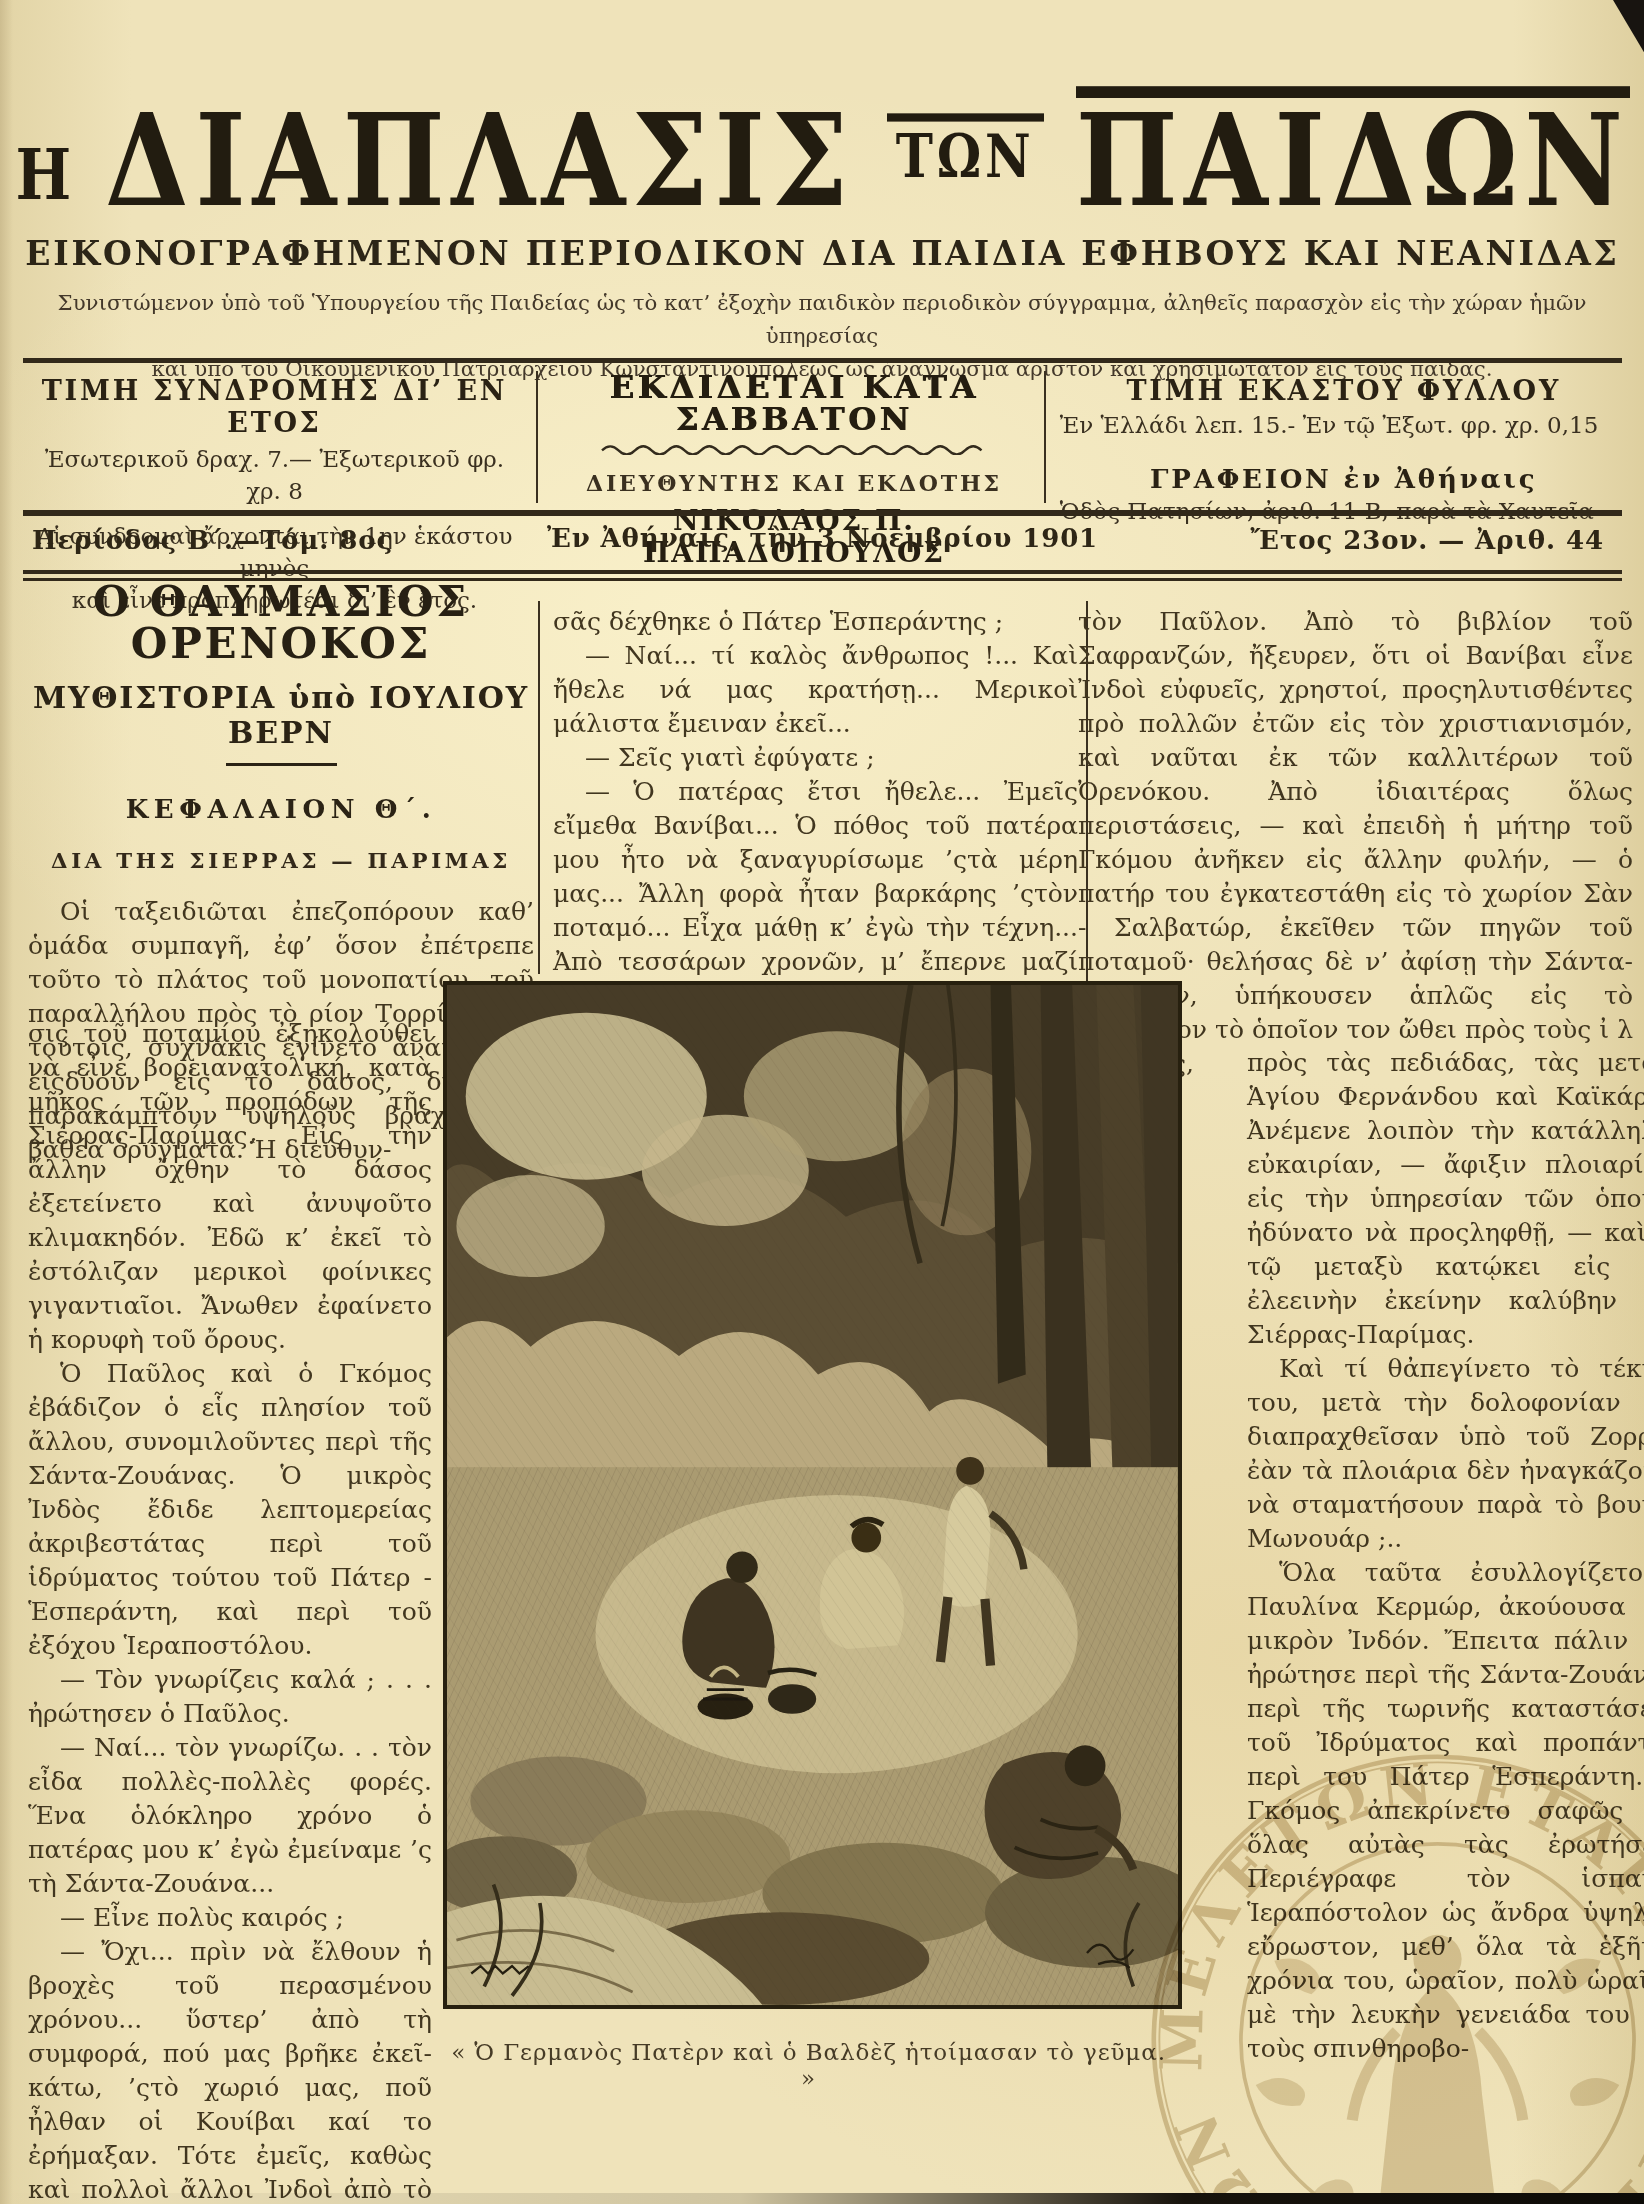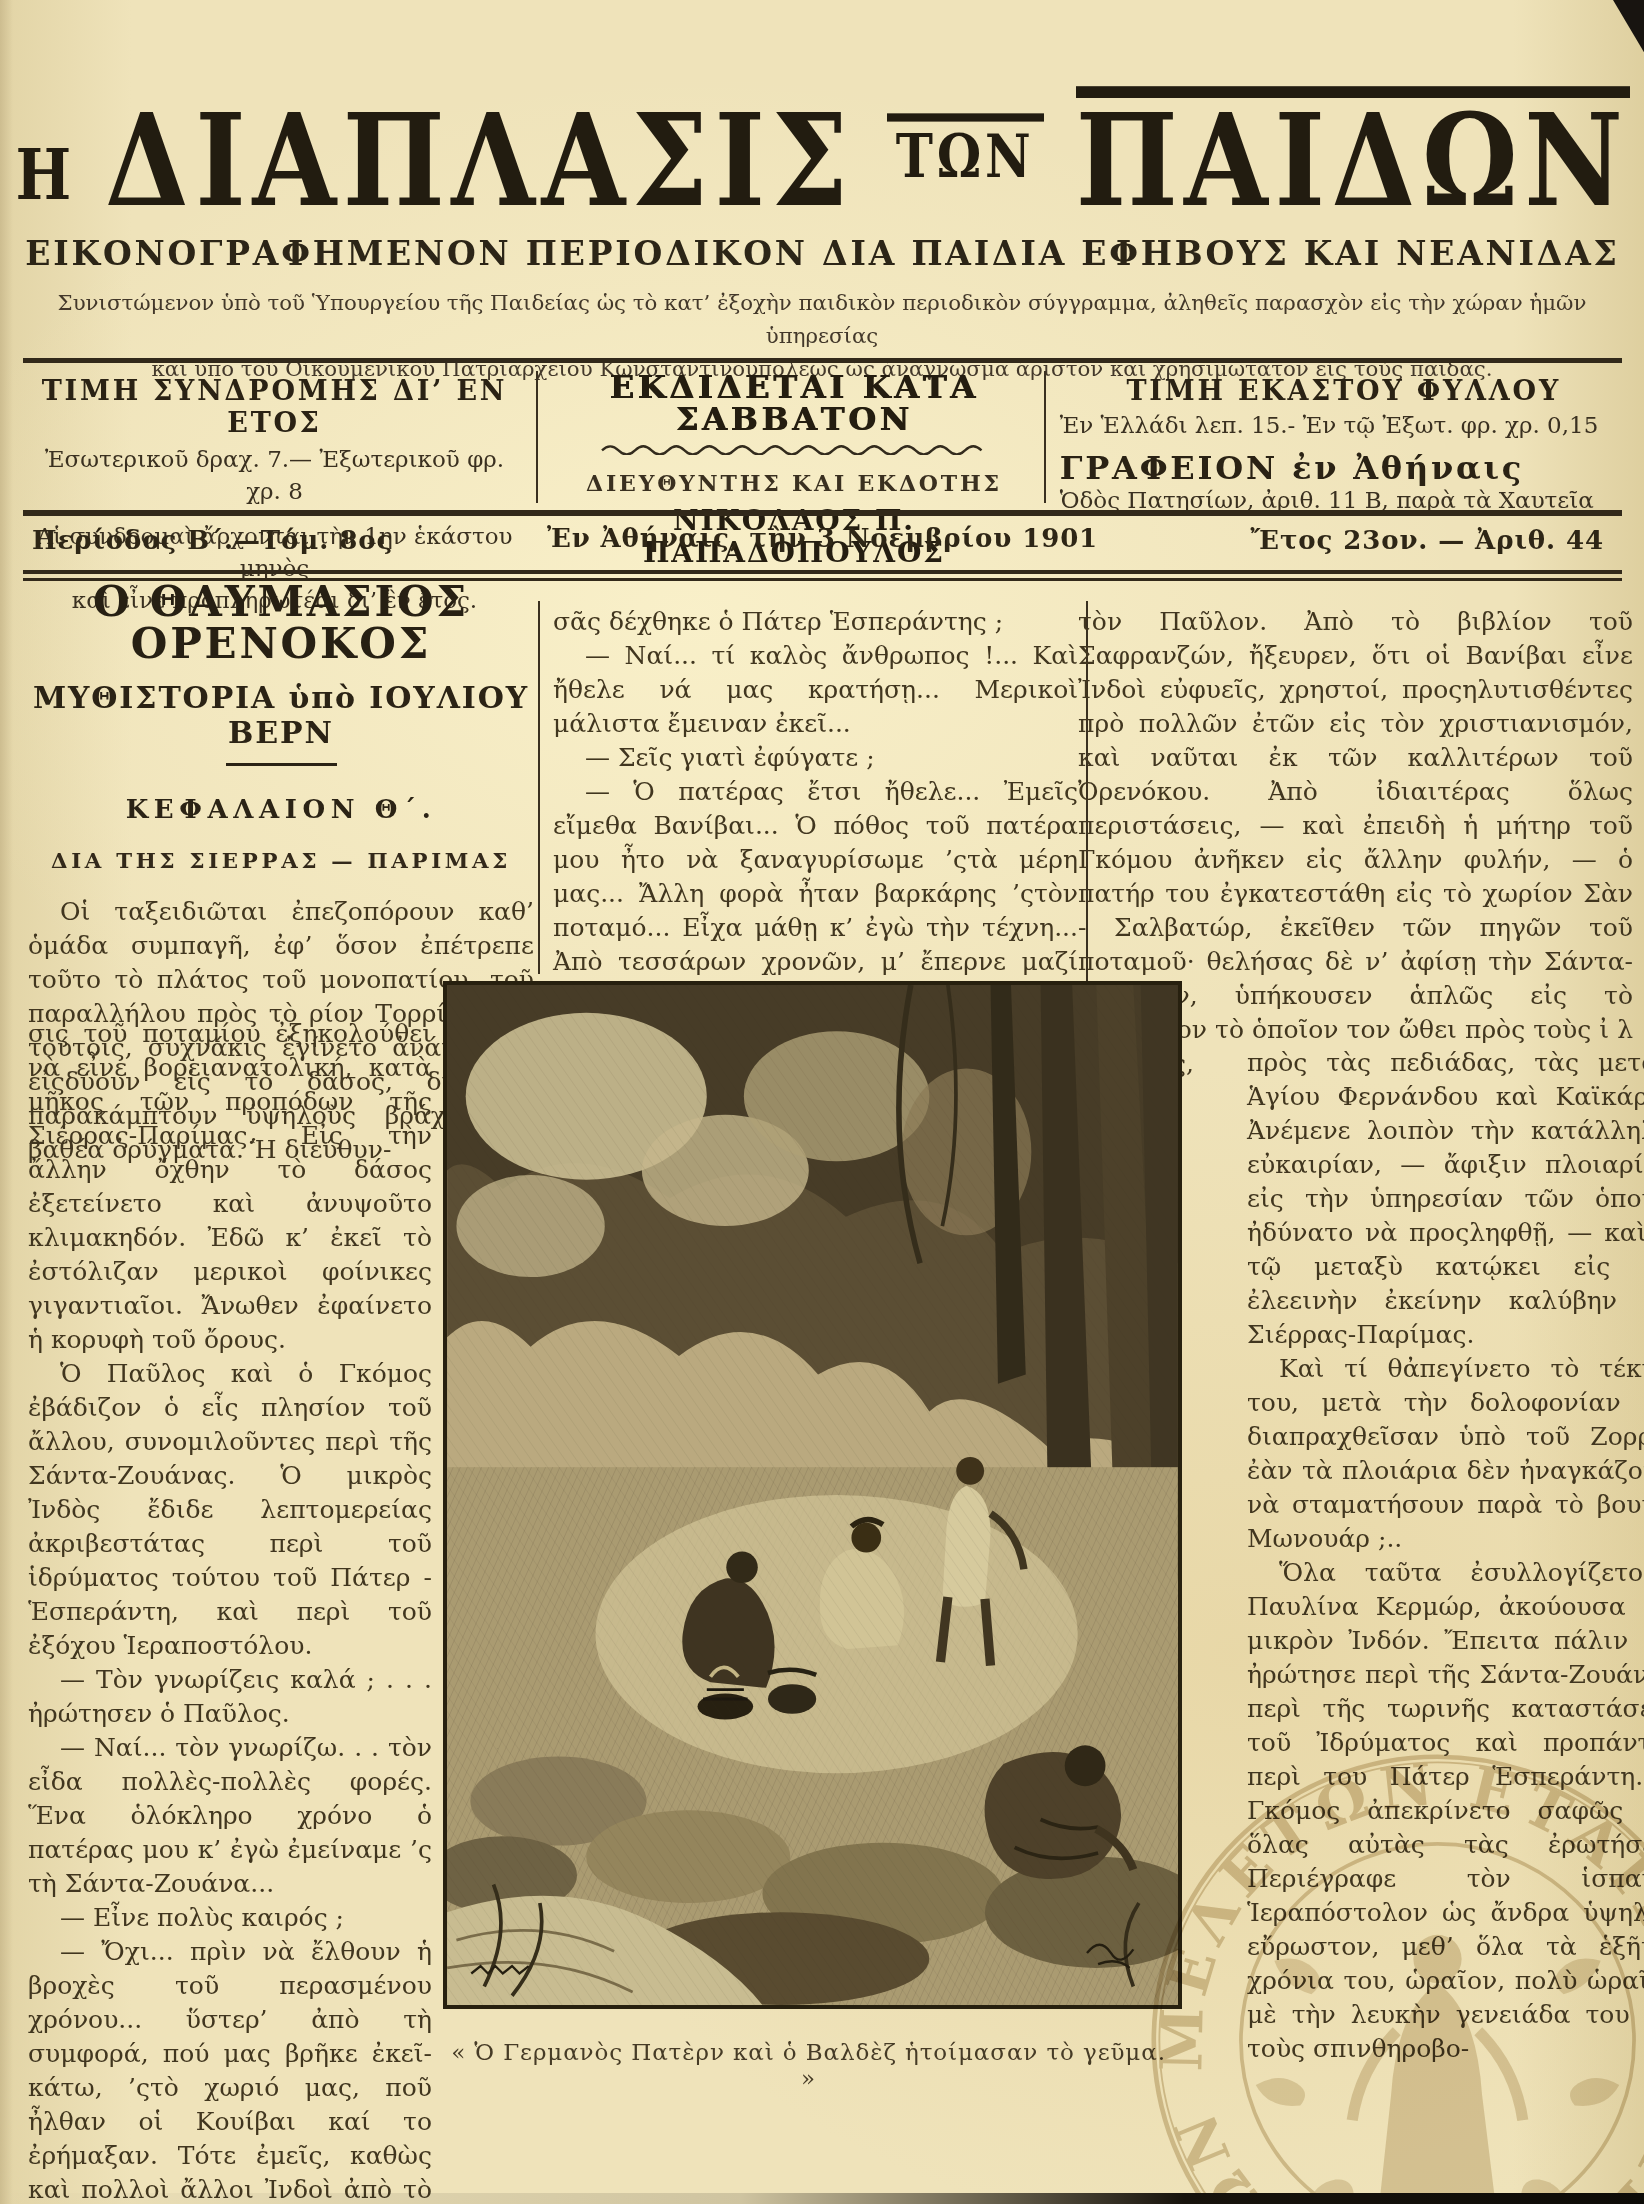--- a/index.html
+++ b/index.html
@@ -95,21 +95,21 @@
     <svg width="399" height="11" style="margin:1.9px 0 3.7px 0;" viewBox="0 0 430 12">
       <path d="M5,7 q9,-9 18,0 t18,0 t18,0 t18,0 t18,0 t18,0 t18,0 t18,0 t18,0 t18,0 t18,0 t18,0 t18,0 t18,0 t18,0 t18,0 t18,0 t18,0 t18,0 t18,0 t18,0 t18,0 t18,0" fill="none" stroke="#332b1d" stroke-width="2.5"></path>
     </svg>
     <div style="font-size:22px;letter-spacing:2.8px;font-weight:bold;">ΔΙΕΥΘΥΝΤΗΣ  ΚΑΙ  ΕΚΔΟΤΗΣ</div>
     <div class="info-name">ΝΙΚΟΛΑΟΣ Π. ΠΑΠΑΔΟΠΟΥΛΟΣ</div>
   </div>
   <div class="abs vr" style="left:1044px;top:371px;height:132px;"></div>
   <div class="abs info-cell" style="left:1056px;top:375px;width:568px;text-align:left;padding-left:3.7px;">
     <div class="info-title" style="text-align:center;">ΤΙΜΗ ΕΚΑΣΤΟΥ ΦΥΛΛΟΥ</div>
     <div style="margin-top:1.9px;">Ἐν Ἑλλάδι λεπ. 15.- Ἐν τῷ Ἐξωτ. φρ. χρ. 0,15</div>
-    <div class="info-title" style="text-align:left;font-size:32px;margin-top:11px;">ΓΡΑΦΕΙΟΝ ἐν Ἀθήναις</div>
+    <div class="info-title" style="text-align:center;font-size:26px;margin-top:22px;">ΓΡΑΦΕΙΟΝ ἐν Ἀθήναις</div>
     <div>Ὁδὸς Πατησίων, ἀριθ. 11 Β, παρὰ τὰ Χαυτεῖα</div>
   </div>
 
   <div class="abs rule" style="left:23px;top:510px;width:1599px;height:5.6px;"></div>
 
   <div class="abs dateline" style="left:32px;top:525px;">Περίοδος Β΄.—Τόμ. 8ος</div>
   <div class="abs dateline" style="left:0px;top:523px;width:1645px;text-align:center;">Ἐν Ἀθήναις, τὴν 3 Νοεμβρίου 1901</div>
   <div class="abs dateline" style="right:41px;top:525px;">Ἔτος 23ον. — Ἀριθ. 44</div>
 
   <div class="abs rule" style="left:23px;top:570px;width:1599px;height:3.7px;"></div>

